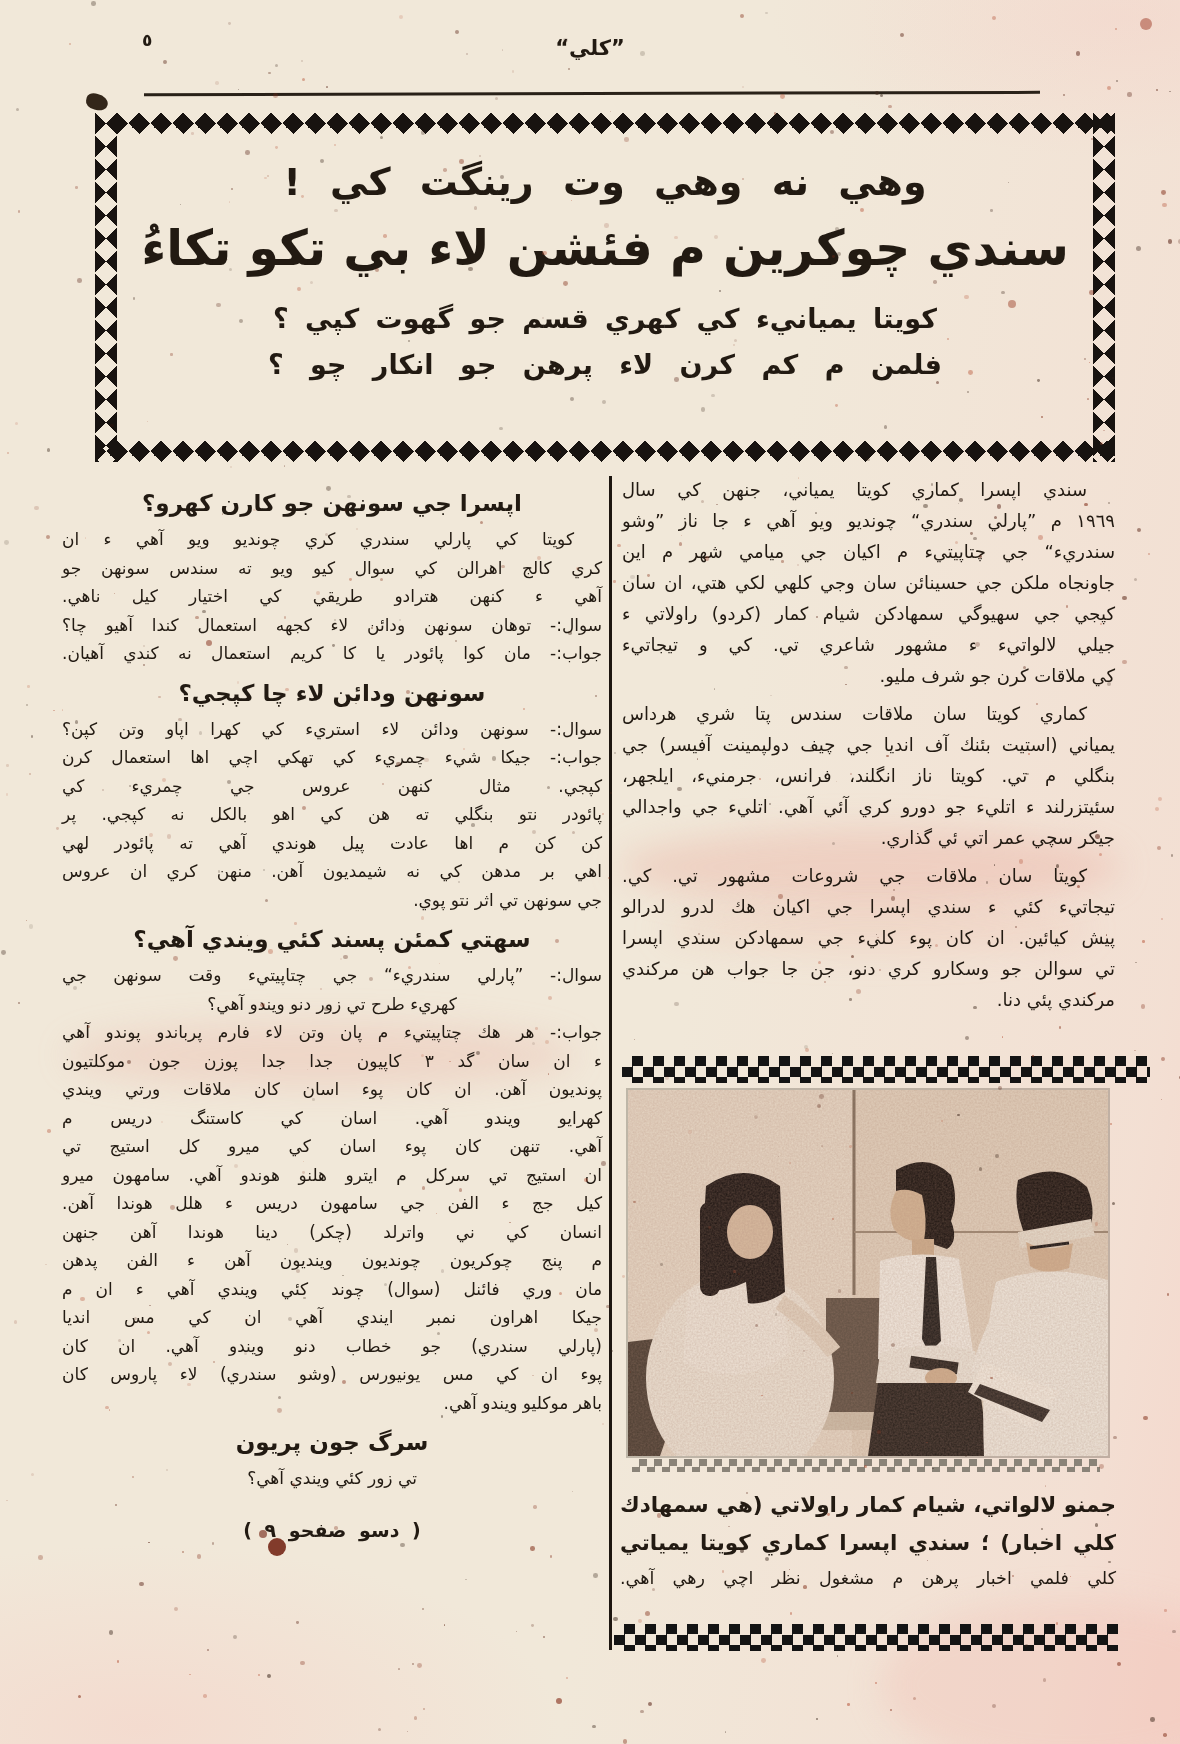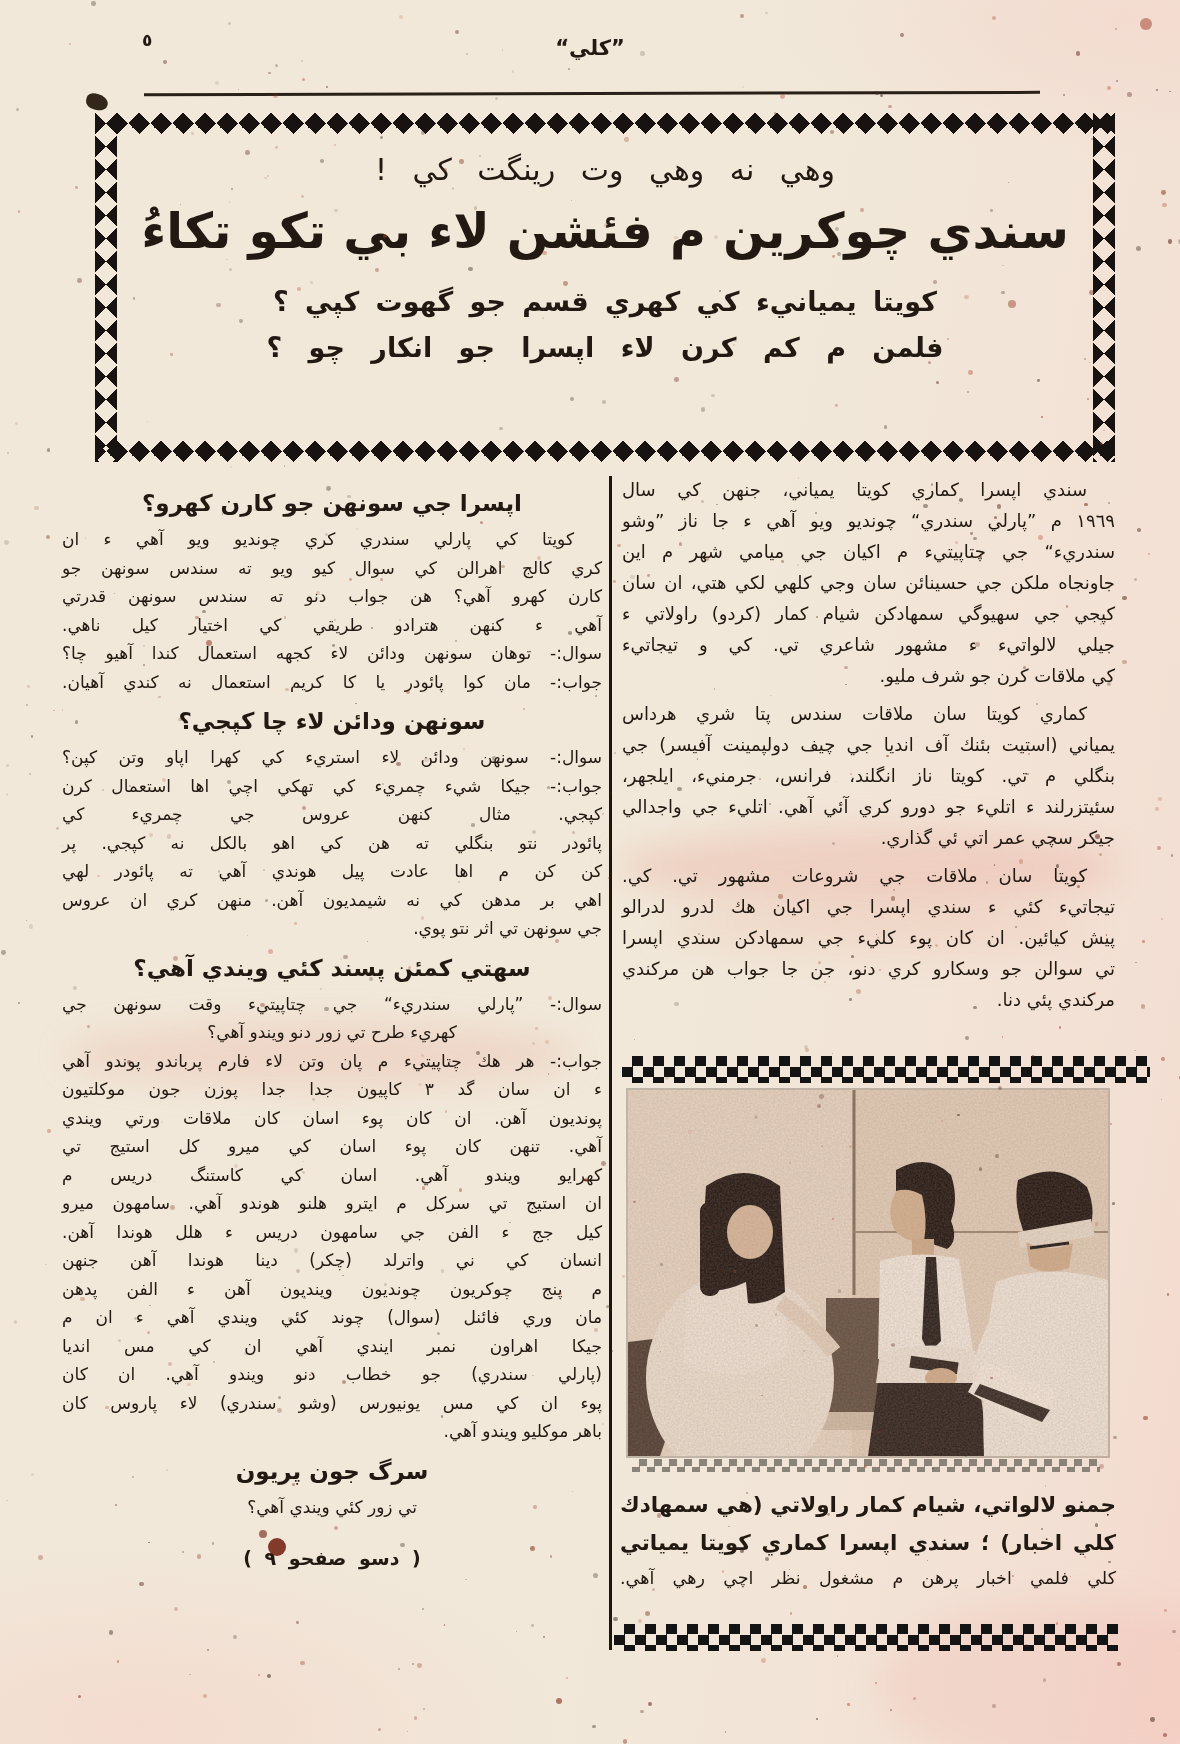--- a/index.html
+++ b/index.html
@@ -18,21 +18,21 @@
   .masthead{left:0;top:36px;width:1180px;text-align:center;font-size:21px;font-weight:bold;letter-spacing:1px;}
   .toprule{left:144px;top:92px;width:896px;height:3px;background:#292118;transform:rotate(-.15deg);}
   
   .hbox{left:95px;top:112px;width:1020px;height:350px;}
   .orn{background:conic-gradient(from 45deg,#181310 90deg,rgba(0,0,0,0) 90deg 180deg,#181310 180deg 270deg,rgba(0,0,0,0) 270deg);background-size:22px 22px;}
   .orn-top{left:0;top:0;width:1020px;height:22px;}
   .orn-bot{left:0;bottom:0;width:1020px;height:22px;}
   .orn-left{left:0;top:0;width:22px;height:350px;background-size:22px 23px;}
   .orn-right{right:0;top:0;width:22px;height:350px;background-size:22px 23px;}
   .hbox-inner{position:absolute;left:30px;top:24px;width:960px;text-align:center;direction:rtl;}
-  .kicker{margin-top:16px;font-size:30px;font-weight:normal;word-spacing:16px;}
+  .kicker{margin-top:24px;font-size:38px;font-weight:bold;word-spacing:16px;}
   .mainhead{margin-top:16px;font-size:49px;font-weight:bold;white-space:nowrap;}
   .sub1{margin-top:26px;font-size:27px;font-weight:bold;word-spacing:7px;}
   .sub2{margin-top:15px;font-size:27px;font-weight:bold;word-spacing:17px;}
   
   .divider{left:609px;top:476px;width:3px;height:1174px;background:#1d1610;}
   .lcol{left:62px;top:478px;width:540px;direction:rtl;}
   .rcol{left:622px;top:474px;width:493px;direction:rtl;}
   .sec-h{font-size:23px;font-weight:bold;text-align:center;margin:12px 0 9px;}
   .lcol .bl{font-size:17px;line-height:28.5px;text-align:justify;text-align-last:justify;}
   .rcol .bl{font-size:18px;line-height:31px;text-align:justify;text-align-last:justify;}
@@ -75,52 +75,51 @@
 
 <div class="abs hbox">
   <div class="abs orn orn-top"></div>
   <div class="abs orn orn-bot"></div>
   <div class="abs orn orn-left"></div>
   <div class="abs orn orn-right"></div>
   <div class="hbox-inner">
     <div class="kicker">وهي نه وهي وت رينگت كي !</div>
     <div class="mainhead">سندي چوكرين م فئشن لاء بي تكو تكاءُ</div>
     <div class="sub1">كويتا يميانيء كي كهري قسم جو گهوت كپي ؟</div>
-    <div class="sub2">فلمن م كم كرن لاء اپسرا جو انكار چو ؟</div>
+    <div class="sub2">فلمن م كم كرن لاء پرهن جو انكار چو ؟</div>
   </div>
 </div>
 
 <div class="abs divider"></div>
 
 <div class="abs lcol">
   <div class="sec-h">اپسرا جي سونهن جو كارن كهرو؟</div>
   <div class="bl ind">كويتا كي پارلي سندري كري چونديو ويو آهي ء ان</div>
   <div class="bl">كري كالج اهرالن كي سوال كيو ويو ته سندس سونهن جو</div>
-  <div class="bl">كارن كهرو آهي؟ هن جواب دنو ته سندس سونهن قدرتي</div>
   <div class="bl">آهي ء كنهن هترادو طريقي كي اختيار كيل ناهي.</div>
   <div class="bl">سوال:- توهان سونهن ودائن لاء كجهه استعمال كندا آهيو چا؟</div>
   <div class="bl">جواب:- مان كوا پائودر يا كا كريم استعمال نه كندي آهيان.</div>
 
   <div class="sec-h">سونهن ودائن لاء چا كپجي؟</div>
   <div class="bl">سوال:- سونهن ودائن لاء استريء كي كهرا اپاو وتن كپن؟</div>
   <div class="bl">جواب:- جيكا شيء چمريء كي تهكي اچي اها استعمال كرن</div>
   <div class="bl">كپجي. مثال كنهن عروس جي چمريء كي</div>
   <div class="bl">پائودر نتو بنگلي ته هن كي اهو بالكل نه كپجي. پر</div>
   <div class="bl">كن كن م اها عادت پيل هوندي آهي ته پائودر لهي</div>
   <div class="bl">اهي بر مدهن كي نه شيمديون آهن. منهن كري ان عروس</div>
   <div class="bl last">جي سونهن تي اثر نتو پوي.</div>
 
   <div class="sec-h">سهتي كمئن پسند كئي ويندي آهي؟</div>
   <div class="bl">سوال:- ”پارلي سندريء“ جي چتاپيتيء وقت سونهن جي</div>
   <div class="bl ctr">كهريء طرح تي زور دنو ويندو آهي؟</div>
   <div class="bl">جواب:- هر هك چتاپيتيء م پان وتن لاء فارم پرباندو پوندو آهي</div>
   <div class="bl">ء ان سان گد ٣ كاپيون جدا جدا پوزن جون موكلتيون</div>
   <div class="bl">پونديون آهن. ان كان پوء اسان كان ملاقات ورتي ويندي</div>
+  <div class="bl">كهرايو ويندو آهي. اسان كي كاستنگ دريس م</div>
   <div class="bl">آهي. تنهن كان پوء اسان كي ميرو كل استيج تي</div>
-  <div class="bl">كهرايو ويندو آهي. اسان كي كاستنگ دريس م</div>
   <div class="bl">ان استيج تي سركل م ايترو هلنو هوندو آهي. سامهون ميرو</div>
   <div class="bl">كيل جج ء الفن جي سامهون دريس ء هلل هوندا آهن.</div>
   <div class="bl">انسان كي ني واترلد (چكر) دينا هوندا آهن جنهن</div>
   <div class="bl">م پنج چوكريون چونديون وينديون آهن ء الفن پدهن</div>
   <div class="bl">مان وري فائنل (سوال) چوند كئي ويندي آهي ء ان م</div>
   <div class="bl">جيكا اهراون نمبر ايندي آهي ان كي مس انديا</div>
   <div class="bl">(پارلي سندري) جو خطاب دنو ويندو آهي. ان كان</div>
   <div class="bl">پوء ان كي مس يونيورس (وشو سندري) لاء پاروس كان</div>
   <div class="bl last">باهر موكليو ويندو آهي.</div>
 

